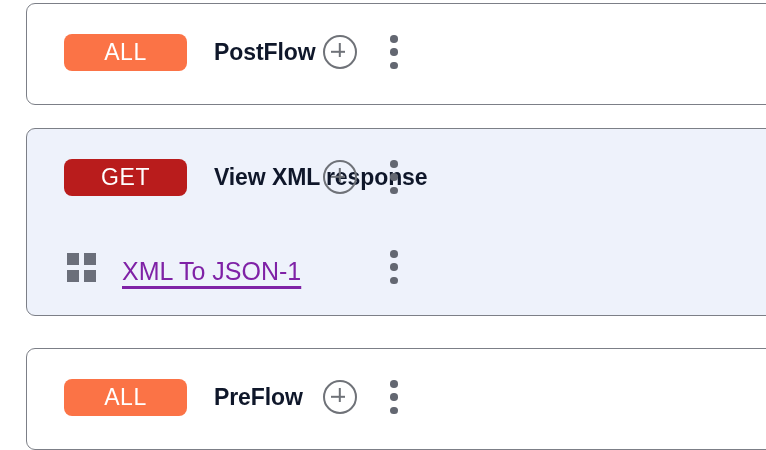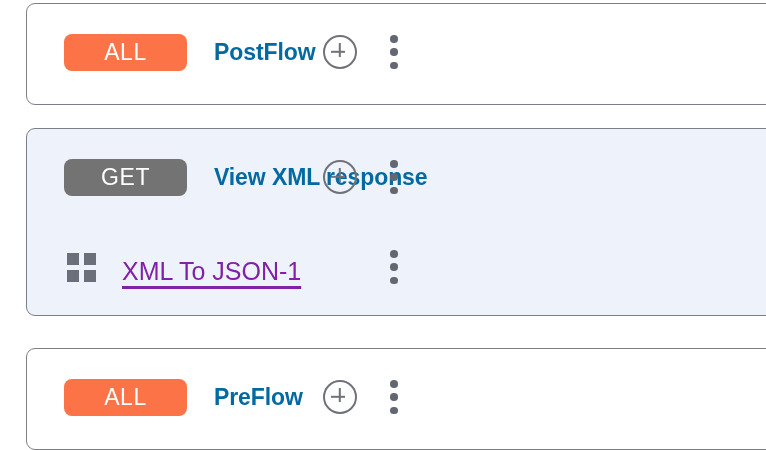--- a/index.html
+++ b/index.html
@@ -70,21 +70,21 @@
     letter-spacing: 0.6px;
     flex: 0 0 auto;
     user-select: none;
   }
 
   
   .flow-name {
     margin-left: 27px;
     font-size: 23px;
     font-weight: bold;
-    color: #0369a1;
+    color: #0f172a;
     white-space: nowrap;
     letter-spacing: -0.1px;
   }
 
   
   .policy-icon {
     margin-left: 40px;
     width: 29px;
     height: 29px;
     display: grid;
@@ -182,21 +182,21 @@
           <i></i>
           <i></i>
           <i></i>
         </div>
       </div>
     </div>
   </div>
 
   <div class="flow-card card-selected is-selected">
     <div class="flow-row">
-      <div class="method-badge" style="background:#737373">GET</div>
+      <div class="method-badge" style="background:#b91c1c">GET</div>
       <div class="flow-name">View XML response</div>
       <div class="row-actions">
         <div class="add-icon"></div>
         <div class="kebab-icon">
           <i></i>
           <i></i>
           <i></i>
         </div>
       </div>
     </div>

